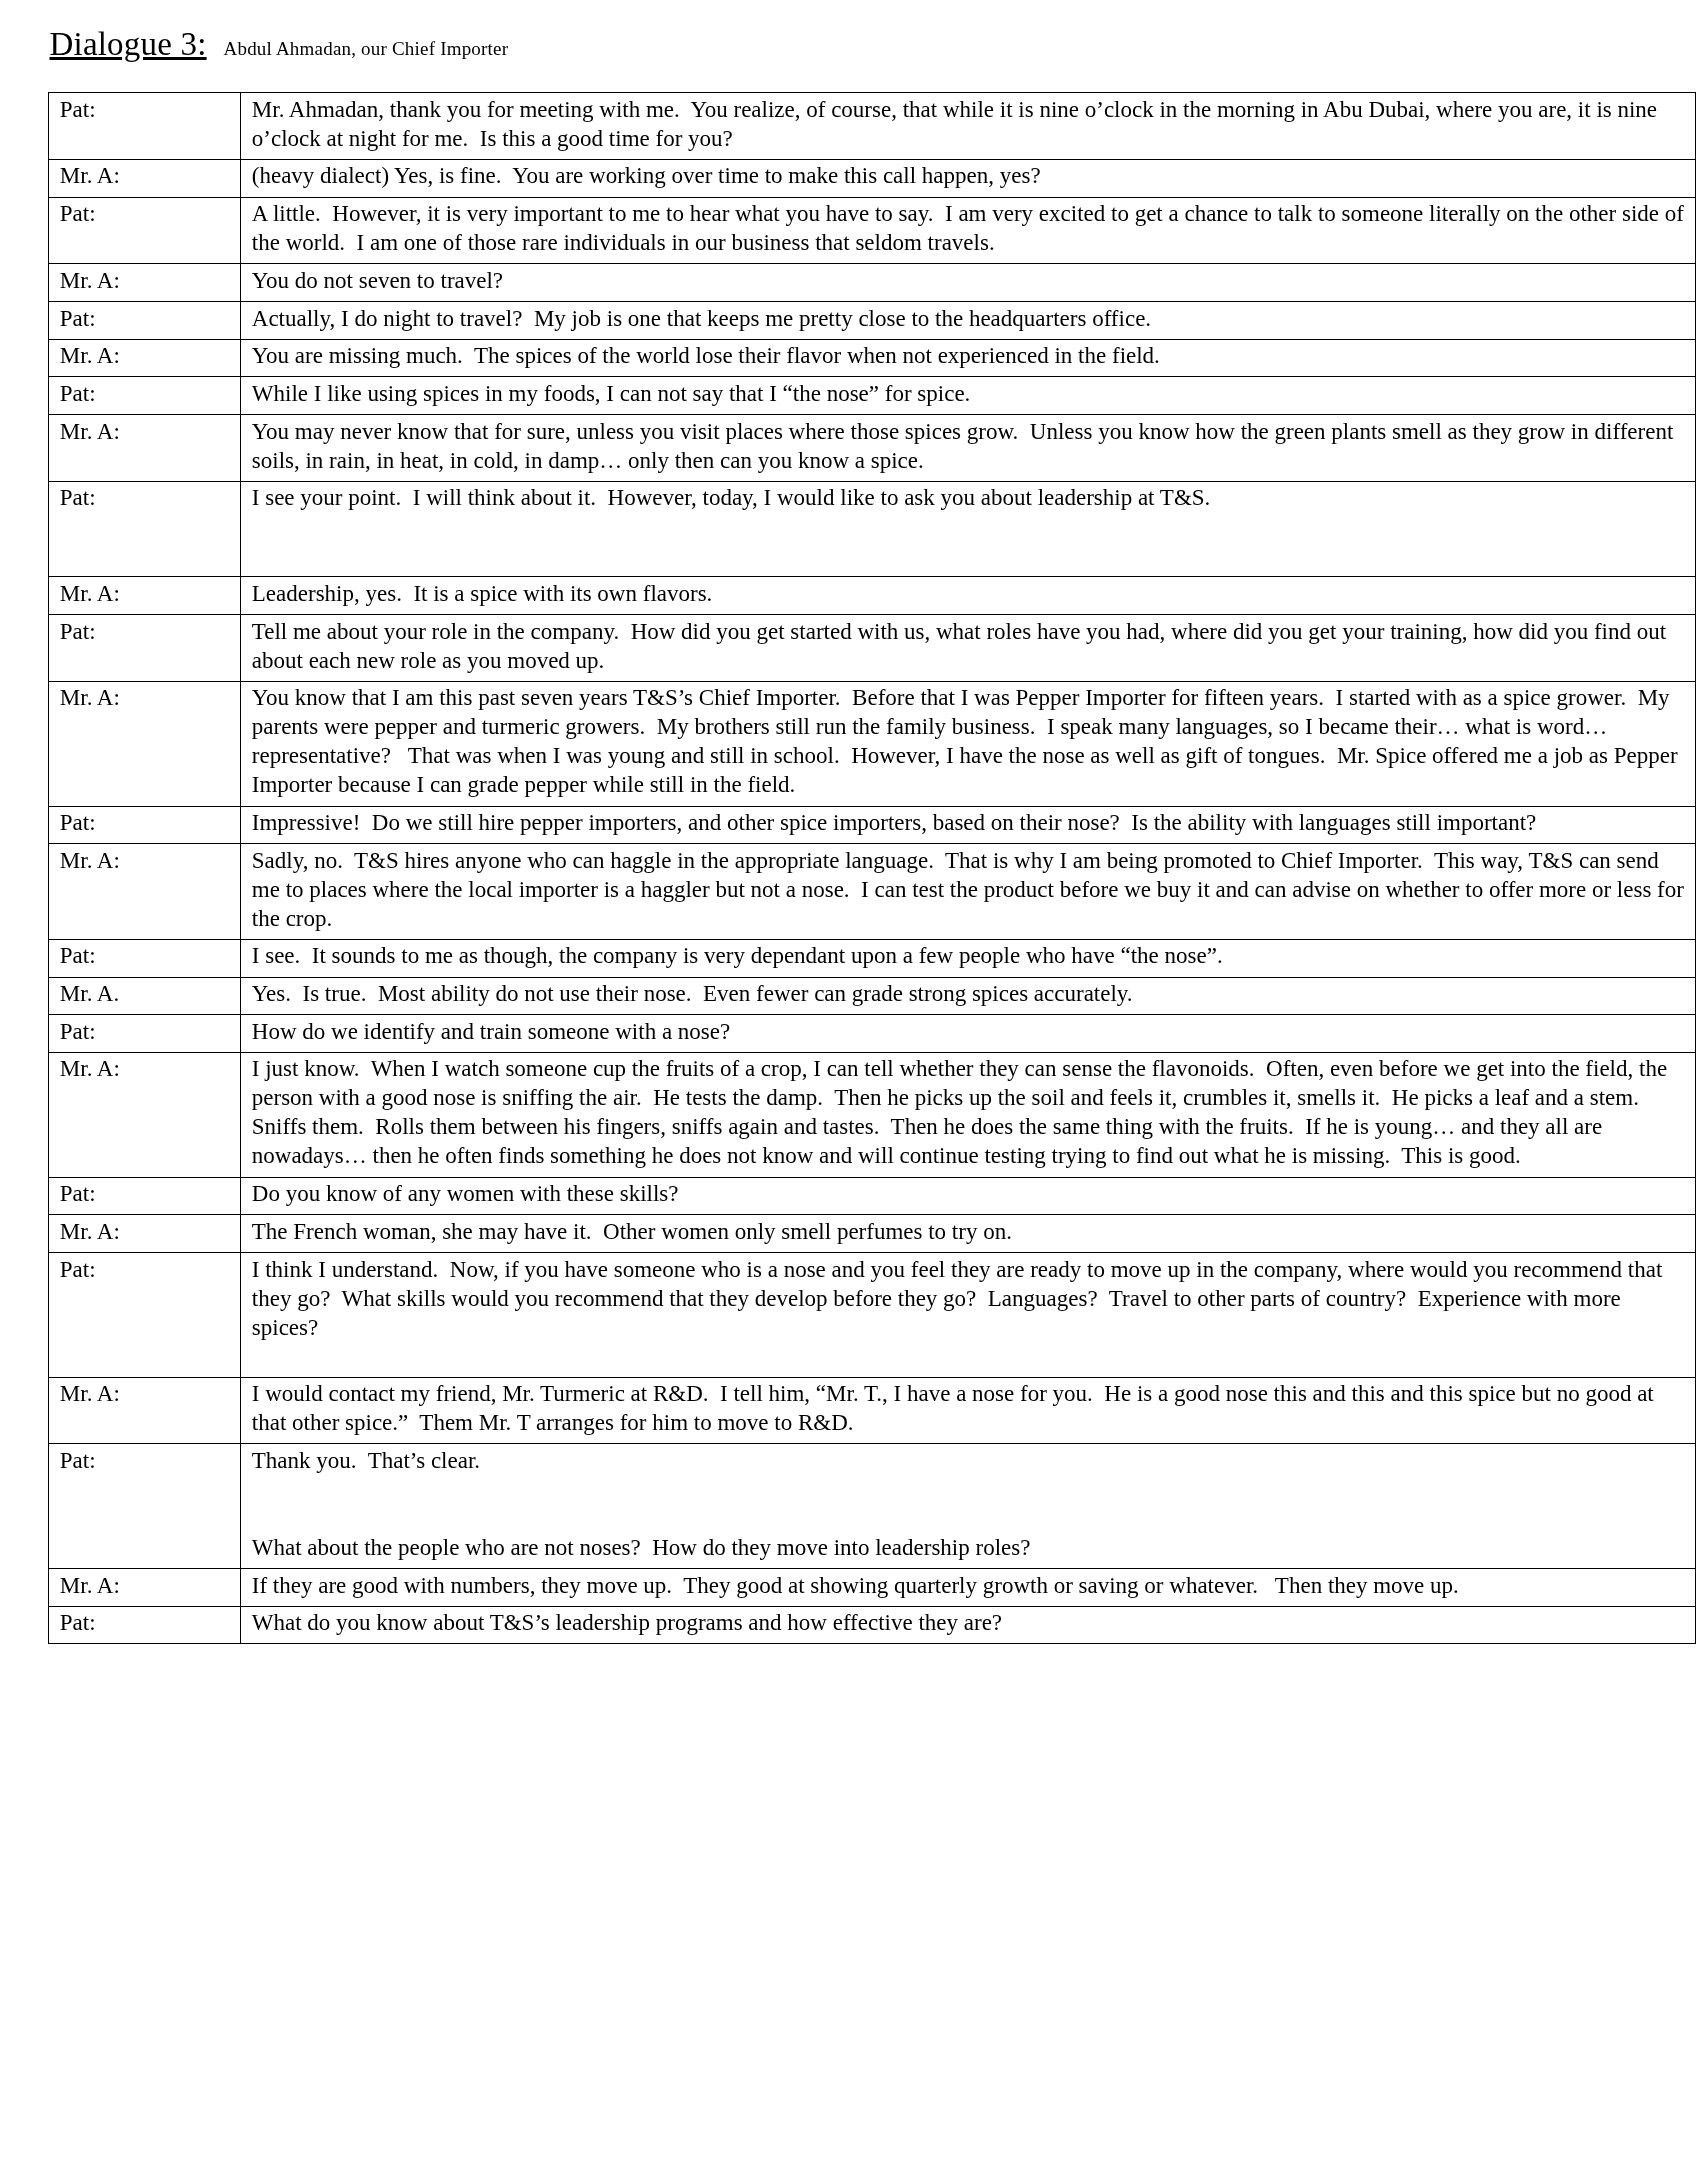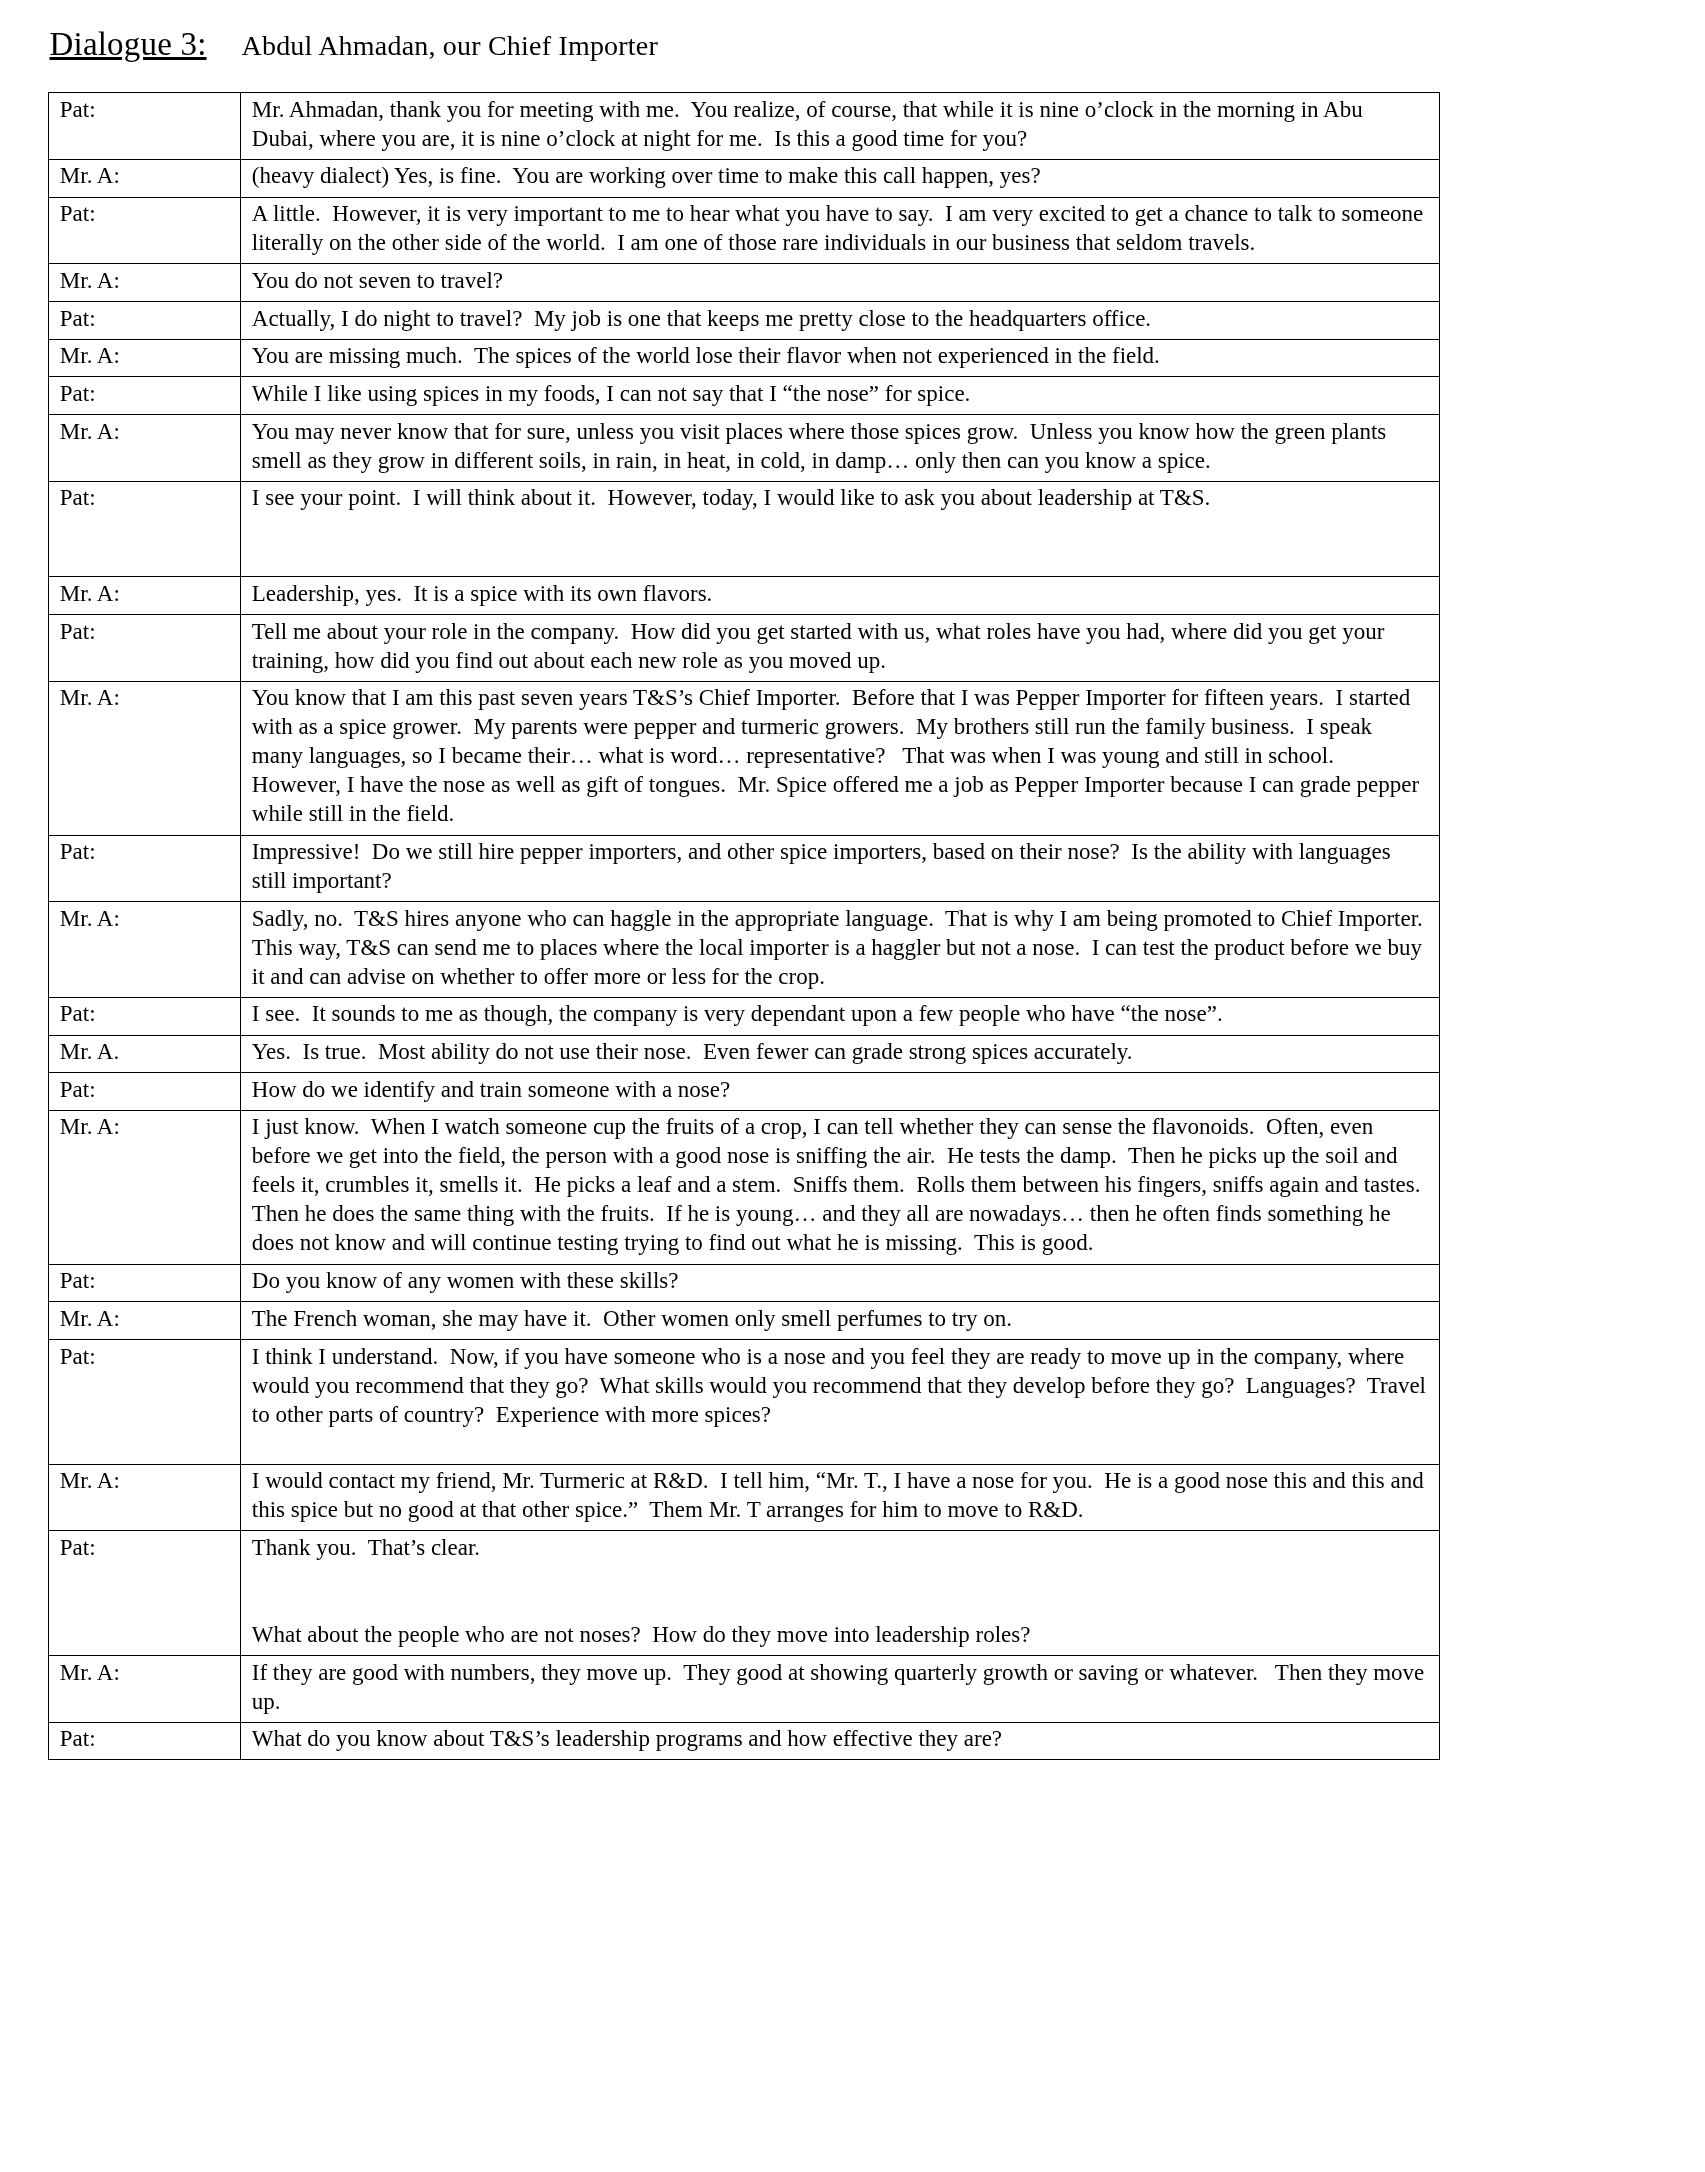--- a/index.html
+++ b/index.html
@@ -21,26 +21,26 @@
   .doc-title {
     font-size: 23px;
     margin: 9.3px 0 29px 1.5px;
     letter-spacing: 0.2px;
   }
   .doc-title .title-prefix {
     font-size: 33px;
     text-decoration: underline;
   }
   .doc-title .title-rest {
-    font-size: 28px;
-    margin-left: 29px;
+    font-size: 19px;
+    margin-left: 11px;
   }
   table.dialogue-table {
     border-collapse: collapse;
-    width: 1392px;
+    width: 1648px;
     table-layout: fixed;
   }
   table.dialogue-table td {
     border: 1.9px solid #000000;
     vertical-align: top;
     font-size: 23px;
     line-height: 29px;
     padding: 1.5px 10.8px 6.2px 10.8px;
   }
   td.speaker-cell {

